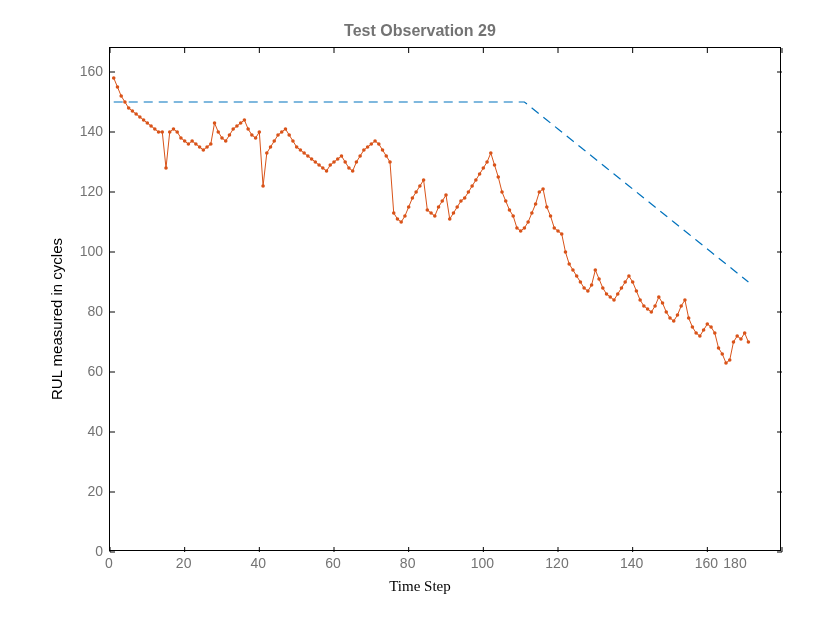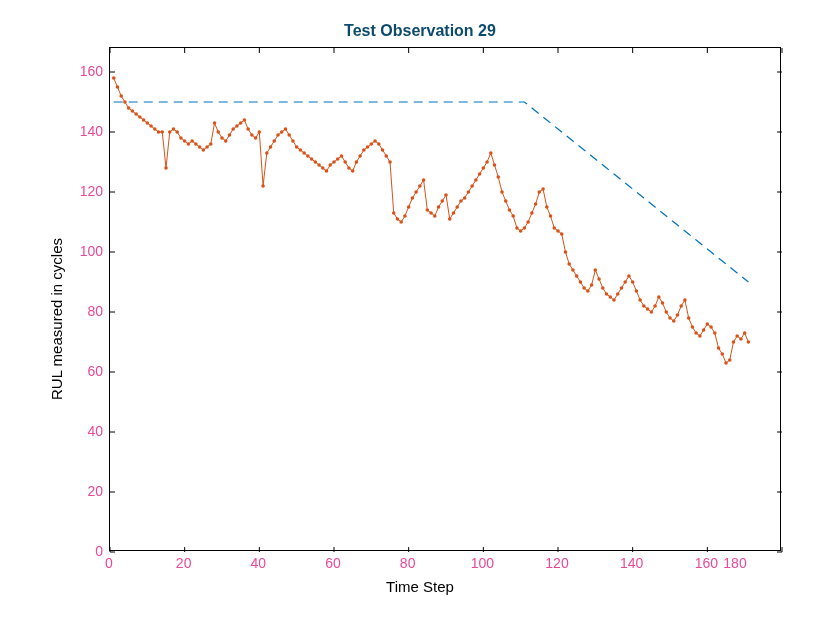--- a/index.html
+++ b/index.html
@@ -22,35 +22,35 @@
     background: #ffffff;
     border: 1px solid #000000;
     box-sizing: border-box;
   }
   .title {
     position: absolute;
     width: 100%;
     text-align: center;
     font-weight: bold;
     font-size: 16px;
-    color: #0c4a6e;
+    color: #737373;
   }
   .xlabel, .ylabel {
     position: absolute;
     color: #000000;
     font-size: 15px;
   }
   .ylabel {
     transform-origin: left top;
     transform: rotate(-90deg);
   }
   .tick-label {
     position: absolute;
     font-size: 14px;
-    color: #ec4899;
+    color: #737373;
   }
   .tick-label.x { transform: translateX(-50%); }
   .tick-label.y { transform: translateY(-50%); text-align: right; }
 </style>
 </head>
 <body>
 
 <div class="figure">
 
   <div class="title" style="top:22px;">Test Observation 29</div>
@@ -286,17 +286,17 @@
       <div class="tick-label y" style="left: 73px; width: 30px; top: 491px;">20</div>
       <div class="tick-label y" style="left: 73px; width: 30px; top: 431px;">40</div>
       <div class="tick-label y" style="left: 73px; width: 30px; top: 371px;">60</div>
       <div class="tick-label y" style="left: 73px; width: 30px; top: 311px;">80</div>
       <div class="tick-label y" style="left: 73px; width: 30px; top: 251px;">100</div>
       <div class="tick-label y" style="left: 73px; width: 30px; top: 191px;">120</div>
       <div class="tick-label y" style="left: 73px; width: 30px; top: 131px;">140</div>
       <div class="tick-label y" style="left: 73px; width: 30px; top: 71px;">160</div>
     </div>
 
-  <div class="xlabel" style="left:50%; transform:translateX(-50%); top:578px;">Time Step</div>
+  <div class="xlabel" style="left:50%; transform:translateX(-50%); top:578px;font-family:Liberation Serif, serif;">Time Step</div>
 
   <div class="ylabel" style="left:48px; top:400px;">RUL measured in cycles</div>
 
 </div>
 
 </body></html>

